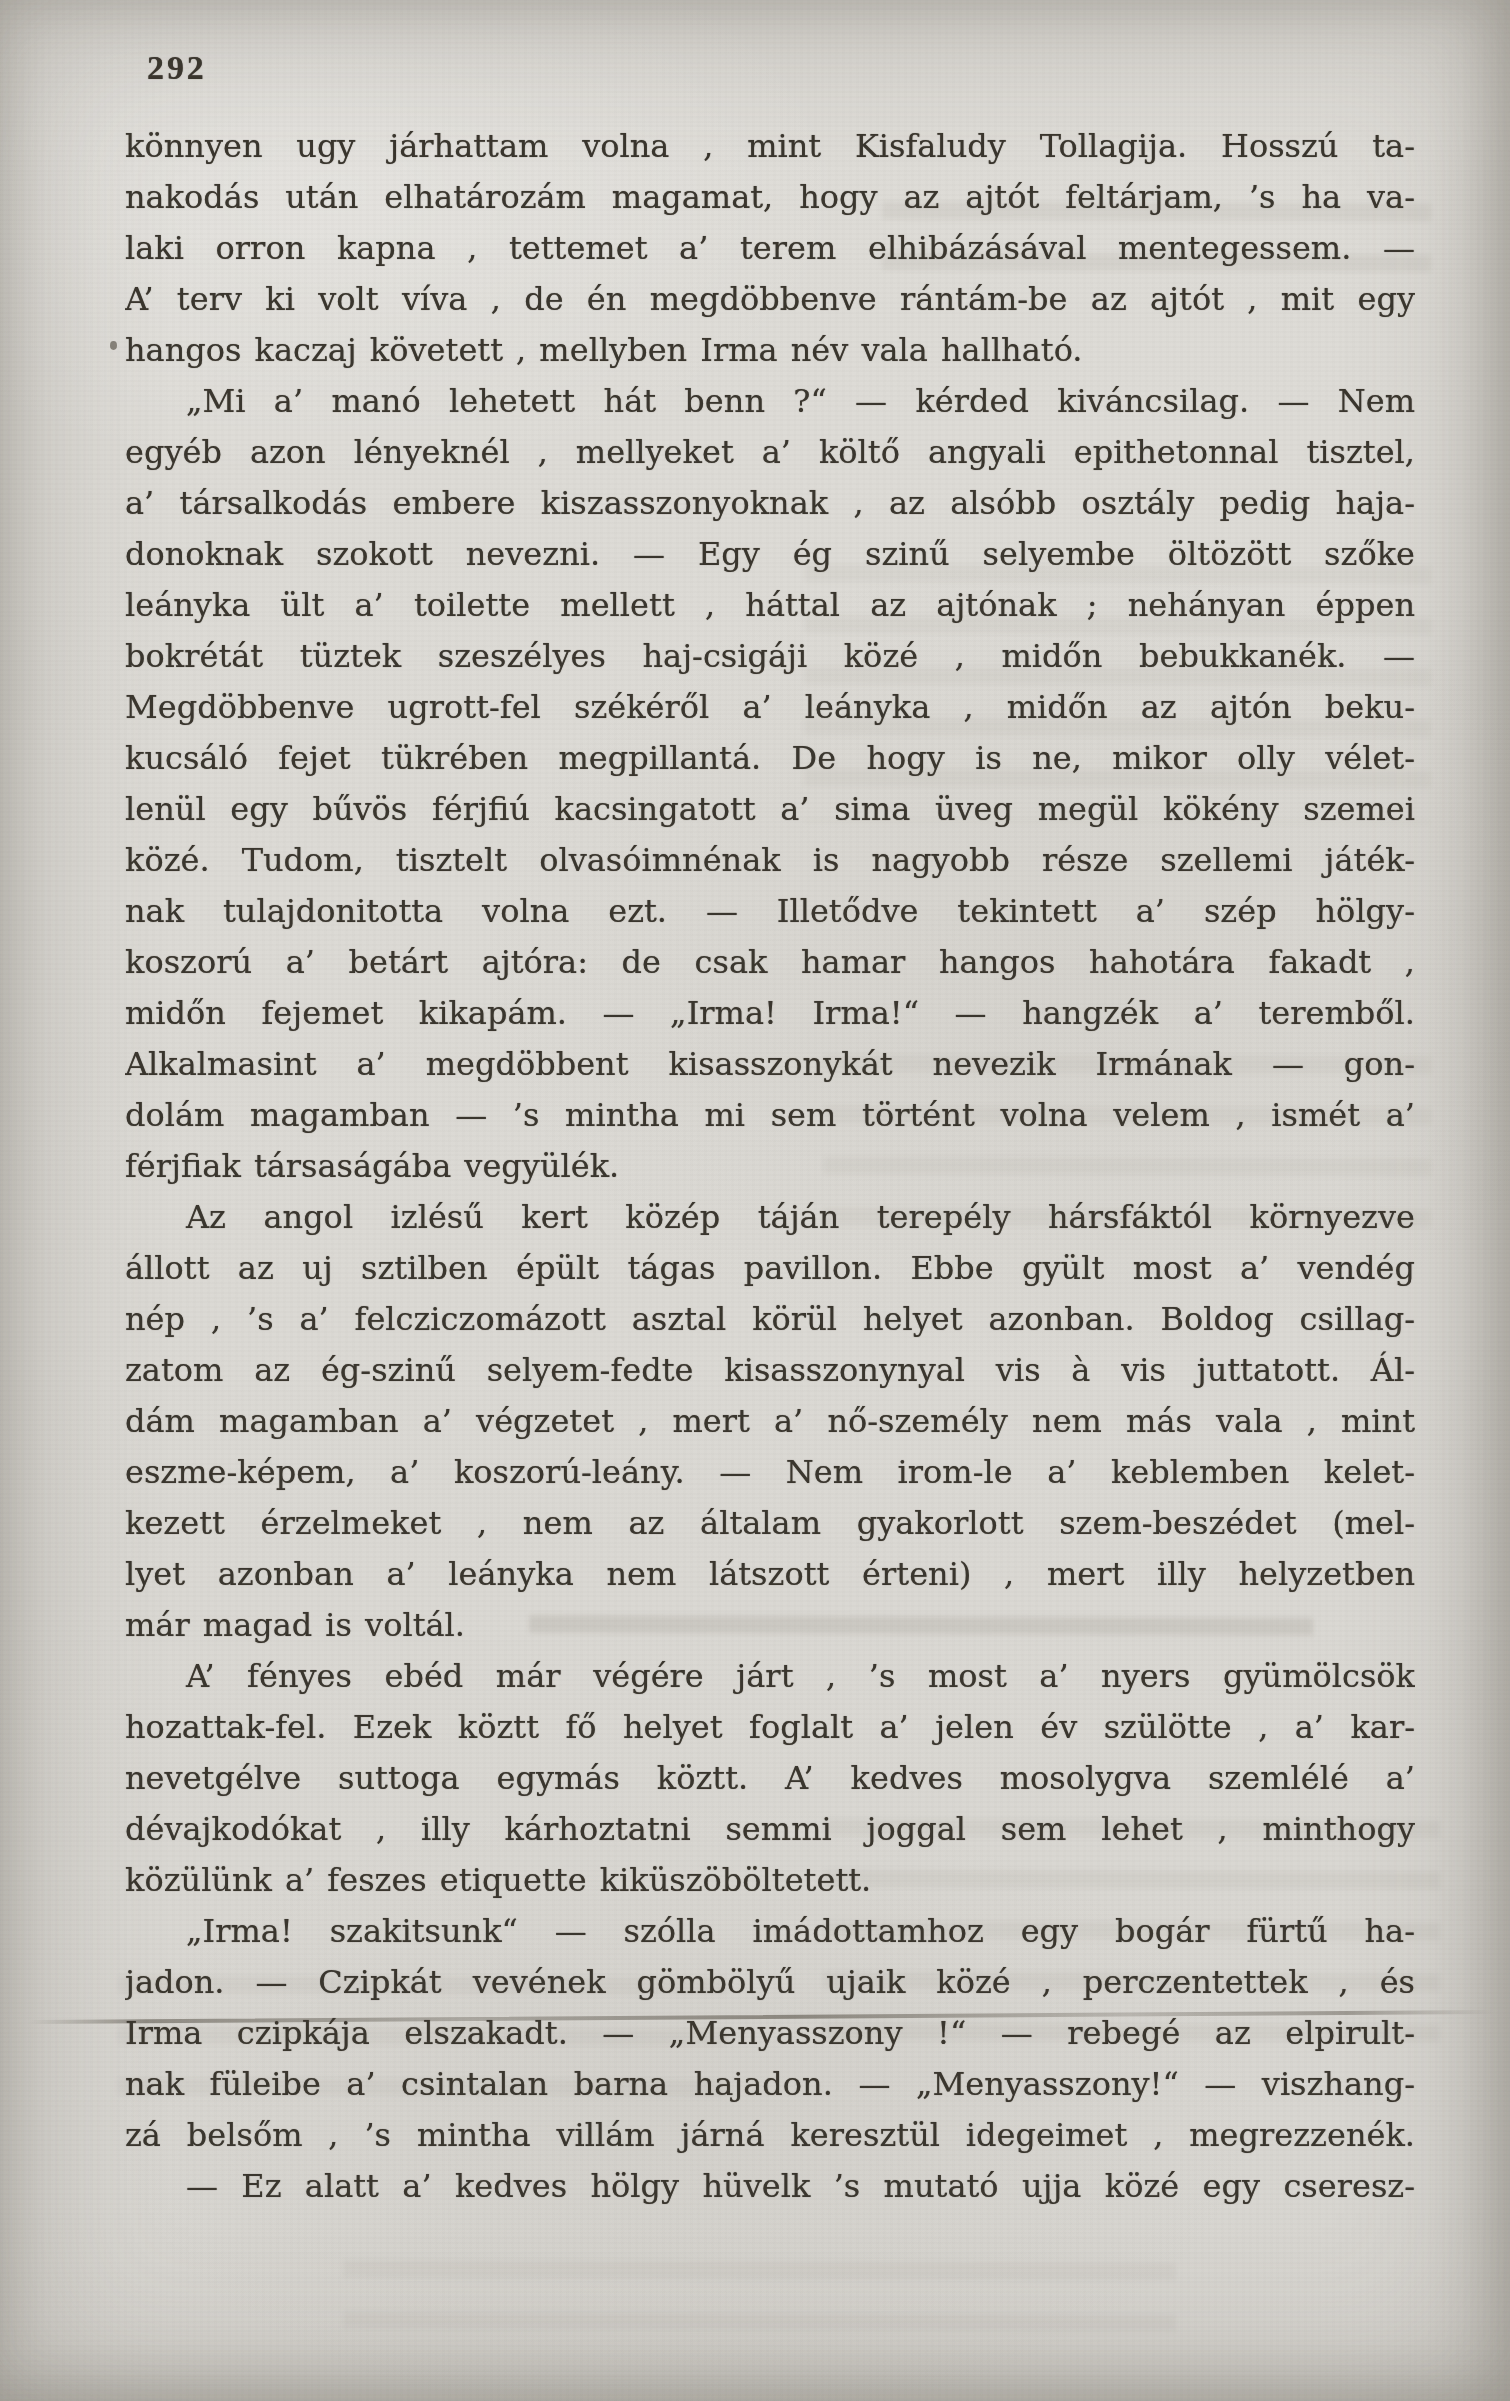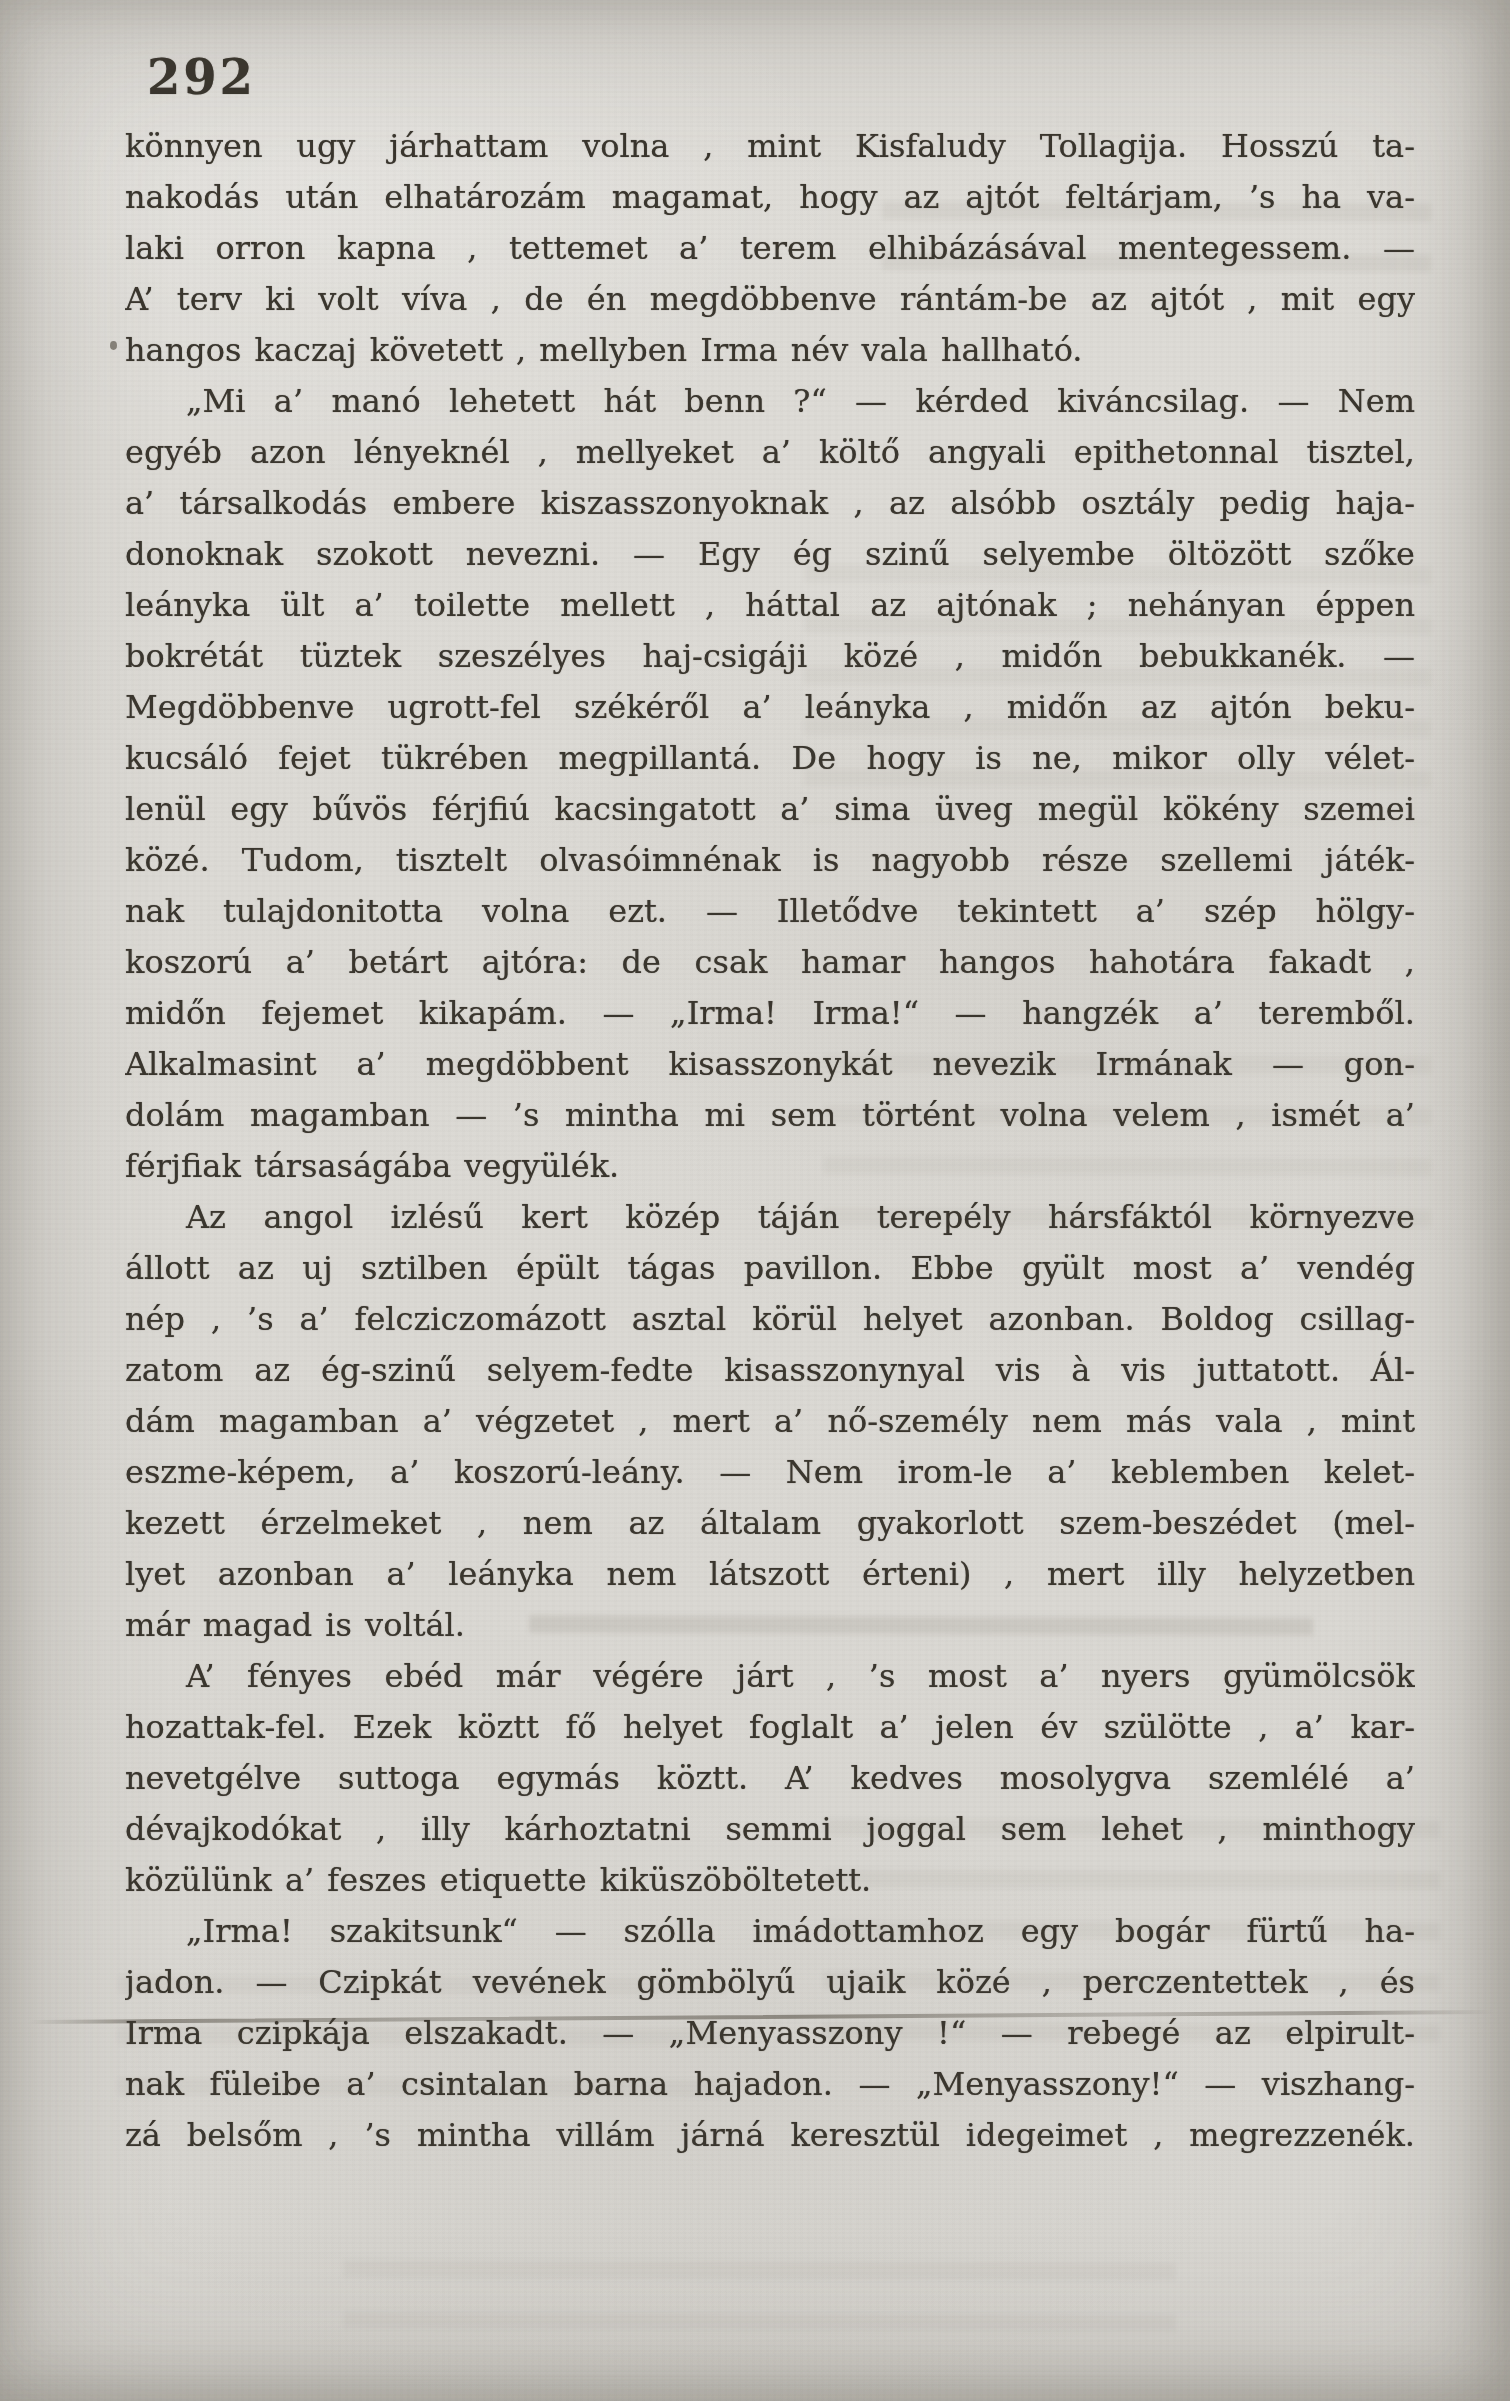--- a/index.html
+++ b/index.html
@@ -30,24 +30,25 @@
   .vignette{
     position:absolute;inset:0;pointer-events:none;
     box-shadow:
       inset 0 0 147px 11.8px rgba(88,82,72,0.30),
       inset -23.5px 0 59px rgba(88,82,72,0.18),
       inset 0 -17.6px 49px rgba(88,82,72,0.14);
   }
   .page-number{
     position:absolute;
     left:147px;top:49px;
-    font-size:48px;font-weight:bold;
+    font-size:34px;font-weight:bold;
     letter-spacing:2.9px;
     color:#39352d;
     text-shadow:0 0 1px rgba(50,45,38,0.65);
+    font-family:Liberation Serif, serif;
   }
   .text-block{
     position:absolute;
     left:125px;top:121px;
     width:1290px;
     color:#3a362e;
     font-size:32px;
     line-height:51px;
     word-spacing:2.9px;
     text-shadow:0 0 1px rgba(52,47,39,0.62);
@@ -148,17 +149,18 @@
       <div class="line indent">A’ fényes ebéd már végére járt , ’s most a’ nyers gyümölcsök</div>
       <div class="line">hozattak-fel. Ezek köztt fő helyet foglalt a’ jelen év szülötte , a’ kar-</div>
       <div class="line">nevetgélve suttoga egymás köztt. A’ kedves mosolygva szemlélé a’</div>
       <div class="line">dévajkodókat , illy kárhoztatni semmi joggal sem lehet , minthogy</div>
       <div class="line end">közülünk a’ feszes etiquette kiküszöböltetett.</div>
       <div class="line indent">„Irma! szakitsunk“ — szólla imádottamhoz egy bogár fürtű ha-</div>
       <div class="line">jadon. — Czipkát vevének gömbölyű ujaik közé , perczentettek , és</div>
       <div class="line">Irma czipkája elszakadt. — „Menyasszony !“ — rebegé az elpirult-</div>
       <div class="line">nak füleibe a’ csintalan barna hajadon. — „Menyasszony!“ — viszhang-</div>
       <div class="line">zá belsőm , ’s mintha villám járná keresztül idegeimet , megrezzenék.</div>
+      <div class="line indent">— Ez alatt a’ kedves hölgy hüvelk ’s mutató ujja közé egy cseresz-</div>
     </div>
 
   <div class="vignette"></div>
 </div>
 
 
 </body></html>

